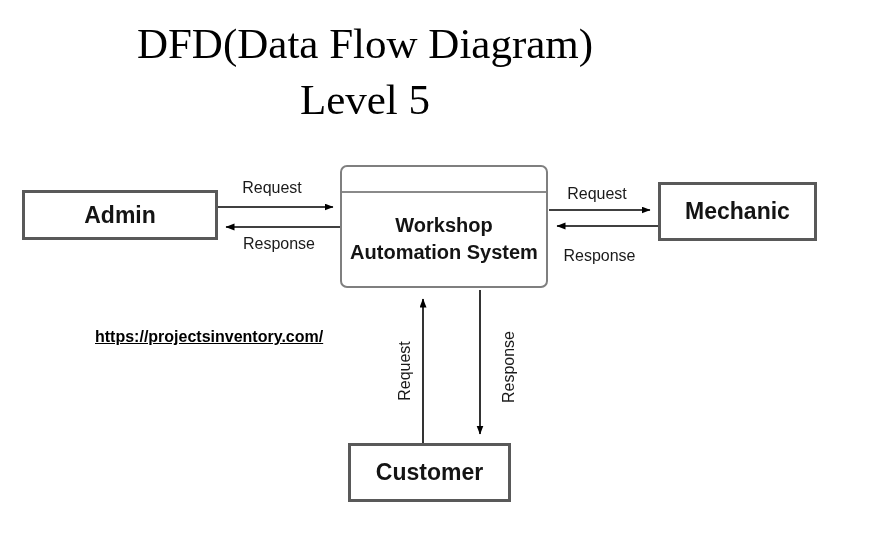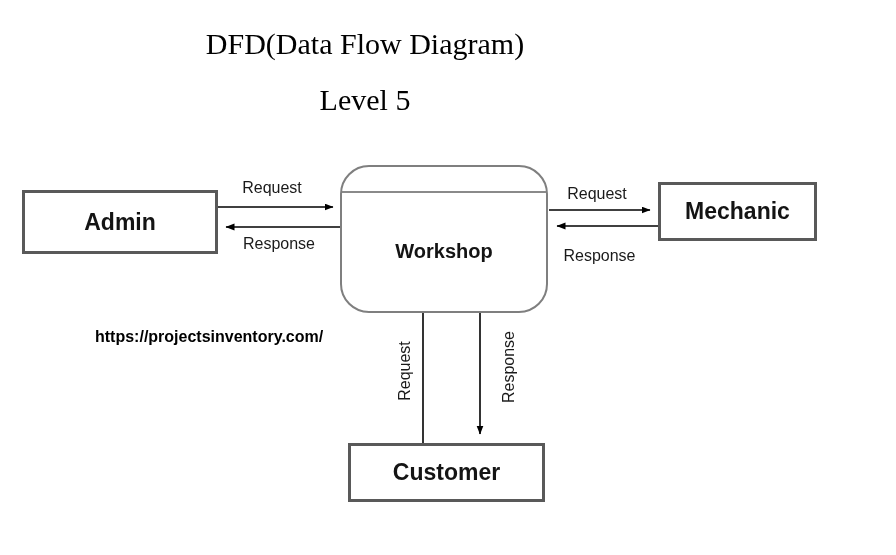--- a/index.html
+++ b/index.html
@@ -3,51 +3,51 @@
 <meta charset="utf-8">
 <style>
   html,body{margin:0;padding:0;background:#fff;}
   .canvas{
     position:relative;width:896px;height:555px;background:#ffffff;
     font-family:"Liberation Sans",sans-serif;color:#111;overflow:hidden;
   }
   .title{
     position:absolute;left:60px;top:16px;width:610px;text-align:center;
     font-family:"Liberation Serif","DejaVu Serif",serif;
-    font-size:30px;line-height:56px;color:#000;letter-spacing:0px;
+    font-size:43px;line-height:56px;color:#000;letter-spacing:0px;
   }
   .entity{
     position:absolute;border:3px solid #595959;background:#fff;
     display:flex;align-items:center;justify-content:center;
     font-weight:bold;font-size:23px;color:#141414;box-sizing:border-box;
   }
-  .entity.admin{left:22px;top:190px;width:196px;height:64px;}
+  .entity.admin{left:22px;top:190px;width:196px;height:50px;}
   .entity.mechanic{left:658px;top:182px;width:159px;height:59px;}
-  .entity.customer{left:348px;top:443px;width:197px;height:59px;}
+  .entity.customer{left:348px;top:443px;width:163px;height:59px;}
   .process{
-    position:absolute;left:340px;top:165px;width:208px;height:148px;
-    border:2px solid #7f7f7f;border-radius:29px;background:#fff;box-sizing:border-box;
+    position:absolute;left:340px;top:165px;width:208px;height:123px;
+    border:2px solid #7f7f7f;border-radius:7px;background:#fff;box-sizing:border-box;
   }
   .process .rule{
     position:absolute;left:0;right:0;top:24px;height:0;
     border-top:2px solid #8a8a8a;
   }
   .process .plabel{
     position:absolute;left:0;right:0;top:38px;bottom:0;
     display:flex;flex-direction:column;align-items:center;justify-content:center;
     font-weight:bold;font-size:20px;line-height:27px;color:#141414;text-align:center;
     padding-bottom:14px;box-sizing:border-box;
   }
   .flowlabel{
     position:absolute;font-size:16px;color:#1a1a1a;text-align:center;white-space:nowrap;
   }
   .flowlabel.vert{transform:rotate(-90deg);transform-origin:center center;}
   .link{
     position:absolute;left:95px;top:328px;font-size:16px;font-weight:bold;
-    color:#000;cursor:pointer;white-space:nowrap;text-align:right;
+    color:#000;text-decoration:underline;cursor:pointer;white-space:nowrap;text-align:right;
   }
   svg.arrows{position:absolute;left:0;top:0;pointer-events:none;}
 </style>
 </head>
 <body>
 
 <div class="canvas">
 
   <div class="title">
     <div>DFD(Data Flow Diagram)</div>
@@ -75,20 +75,21 @@
     <span>Mechanic</span>
   </div>
   <div class="entity customer">
     <span>Customer</span>
   </div>
 
   <div class="process">
     <div class="rule"></div>
     <div class="plabel">
       <span>Workshop</span>
+      <span>Automation System</span>
     </div>
   </div>
 
   <div class="flowlabel" style="left:212px;top:179px;width:120px;">Request</div>
   <div class="flowlabel" style="left:214px;top:235px;width:130px;">Response</div>
   <div class="flowlabel" style="left:547px;top:185px;width:100px;">Request</div>
   <div class="flowlabel" style="left:542px;top:247px;width:115px;">Response</div>
   <div class="flowlabel vert" style="left:349px;top:362px;width:112px;">Request</div>
   <div class="flowlabel vert" style="left:448px;top:358px;width:122px;">Response</div>
 

